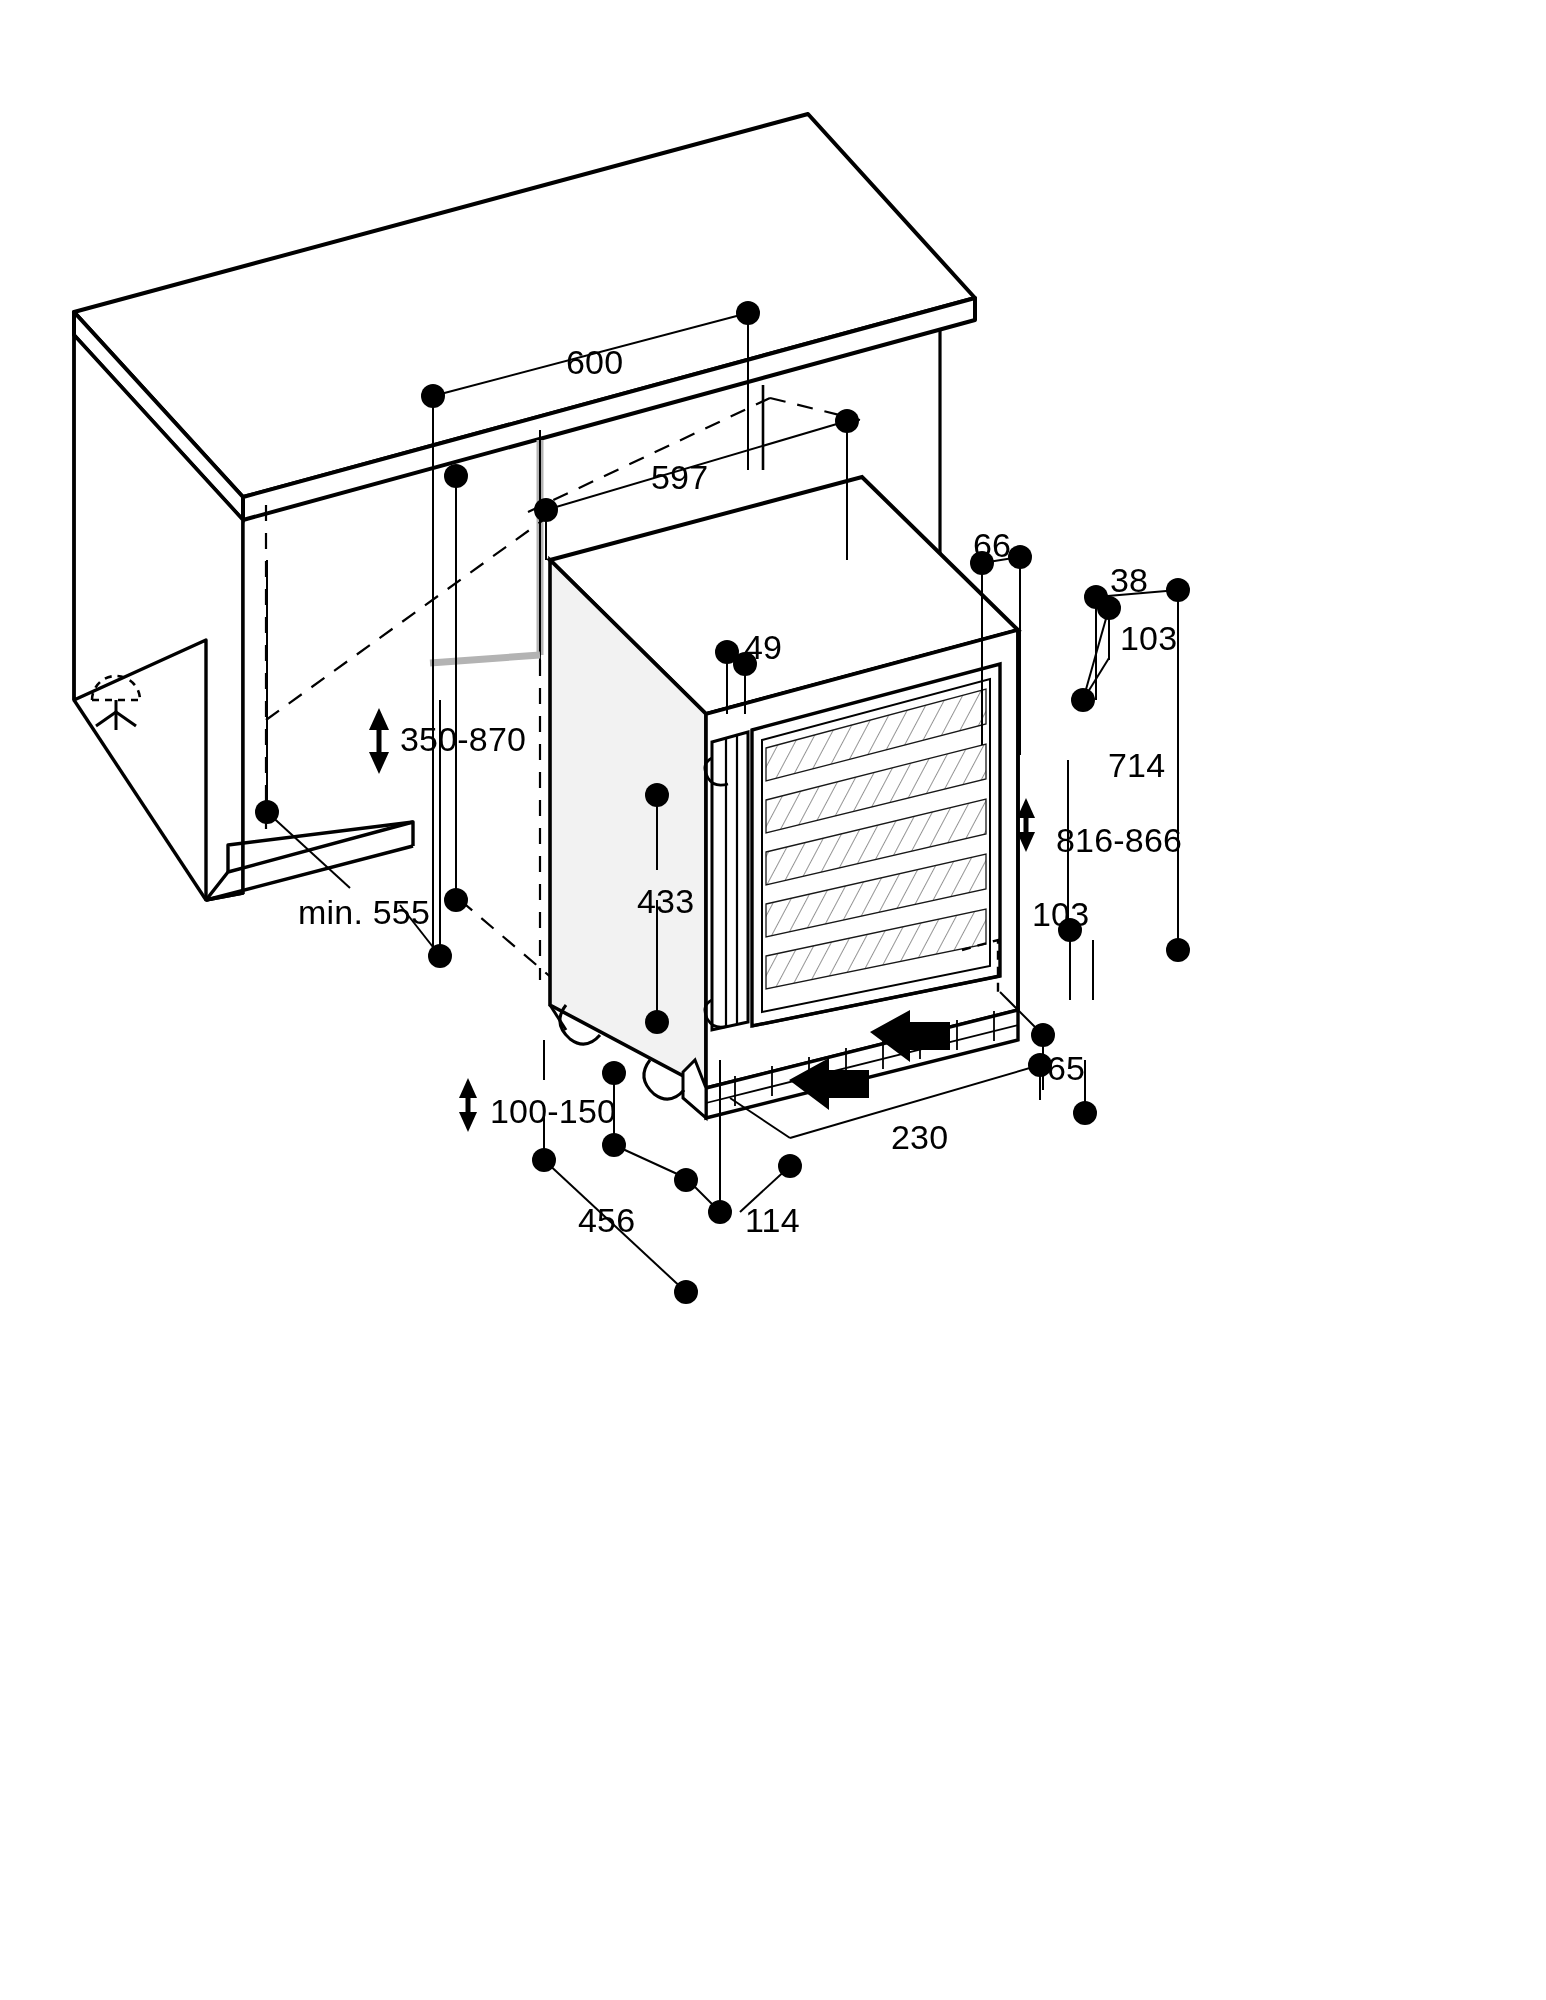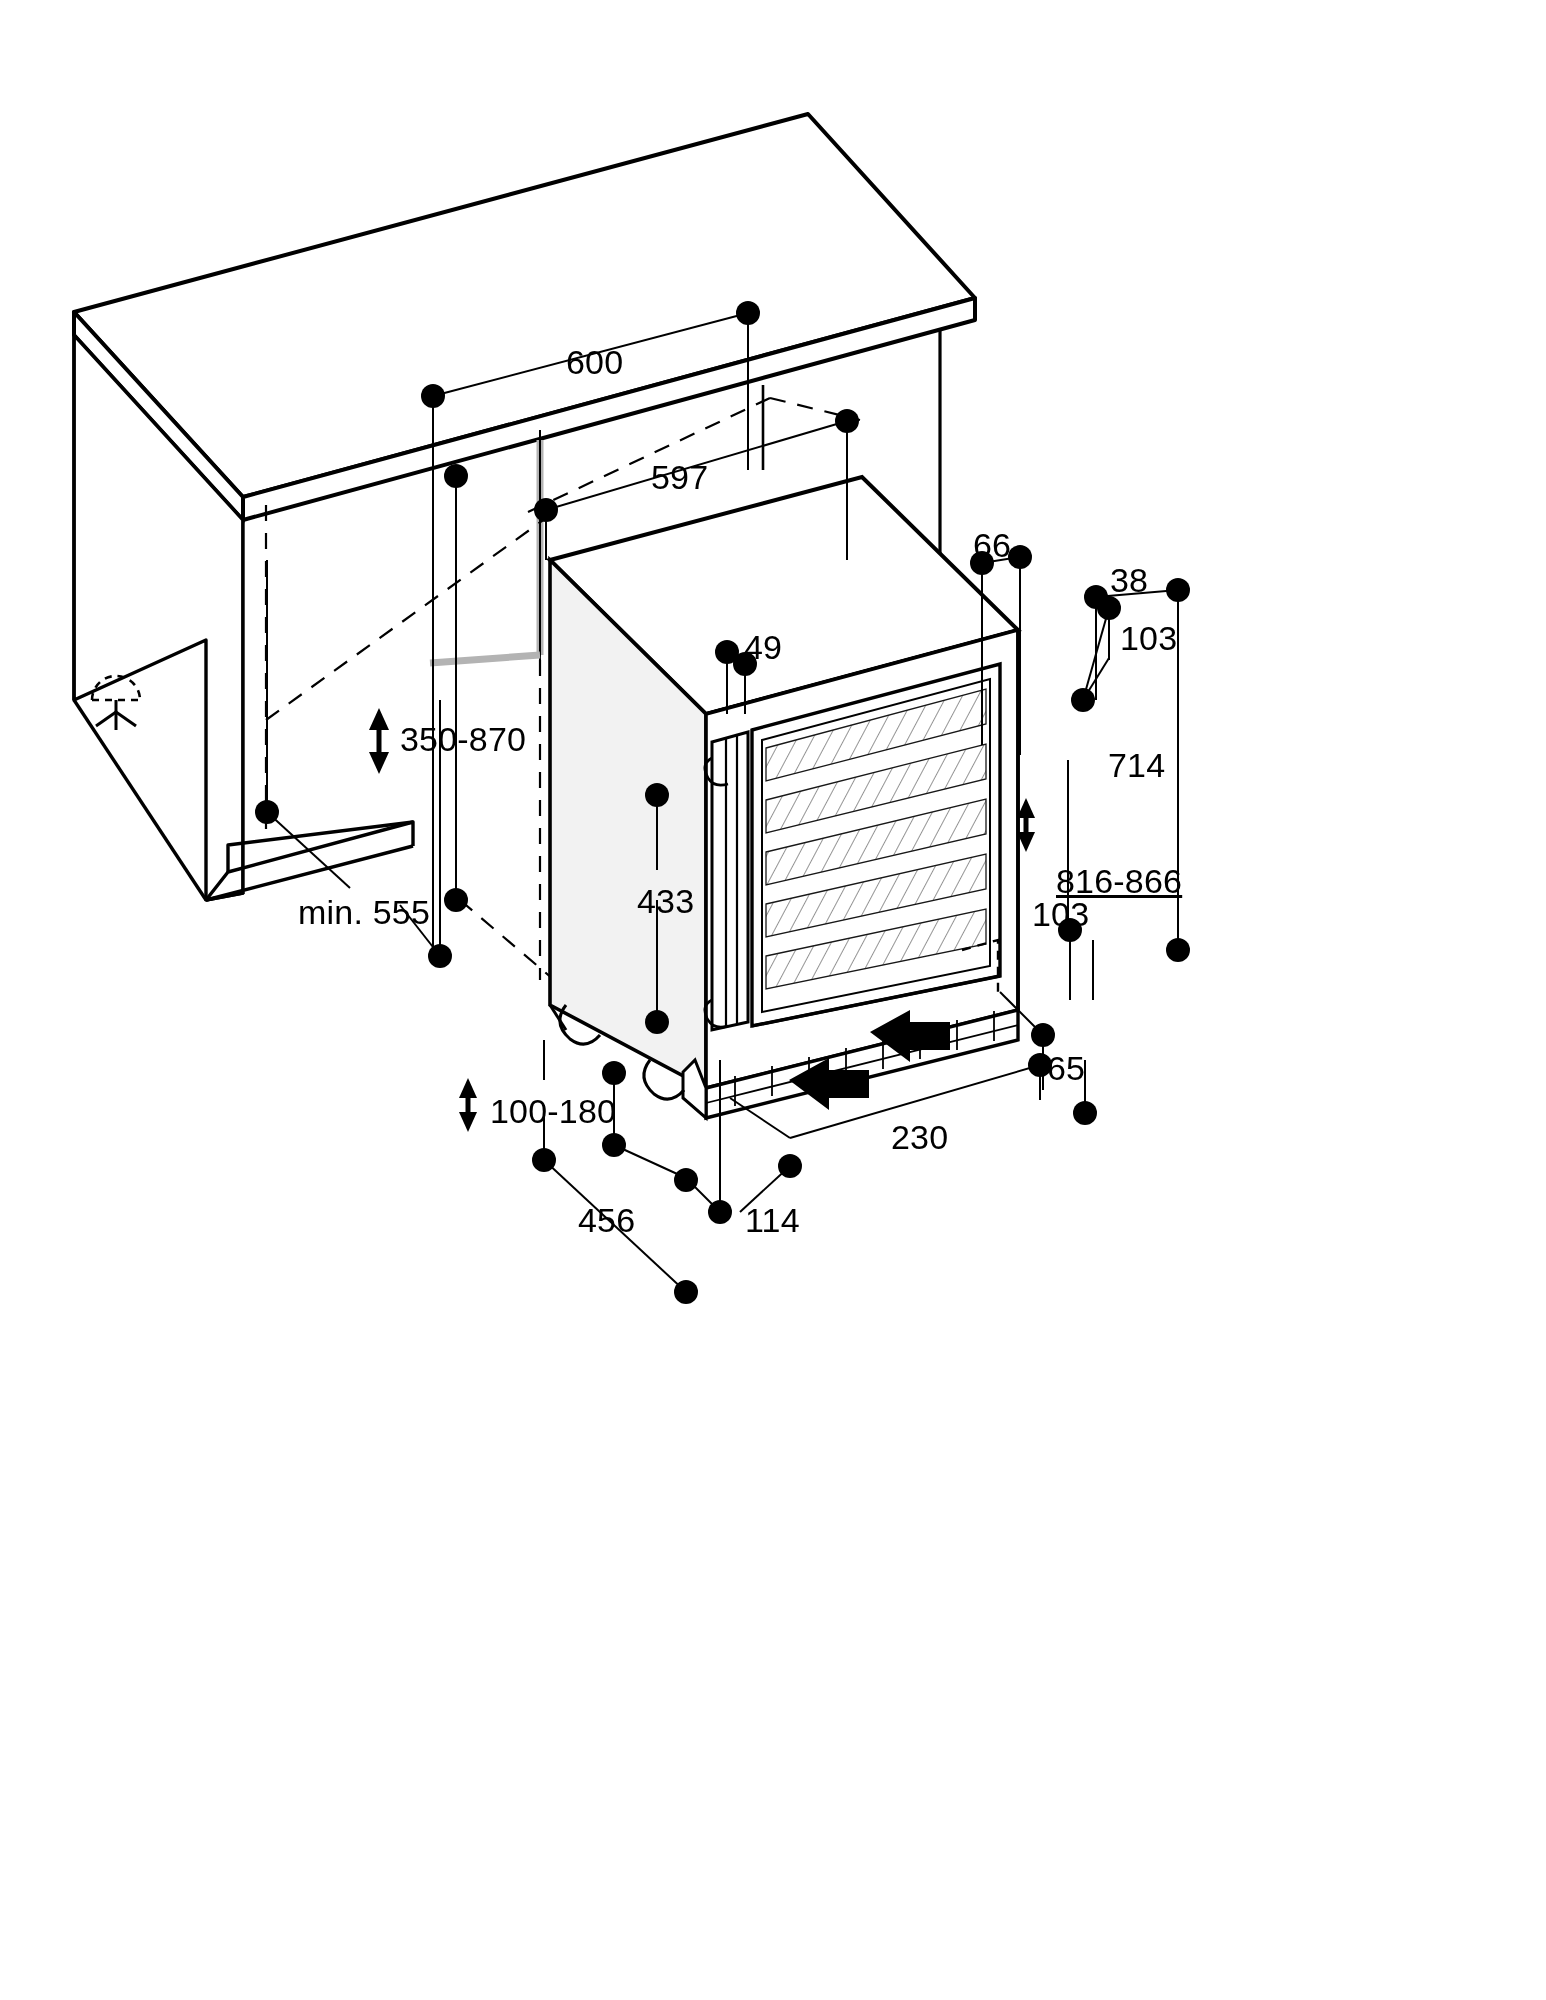--- a/index.html
+++ b/index.html
@@ -252,22 +252,22 @@
 
 <div class="dimlabel big" style="left:566px; top:343px;">600</div>
 <div class="dimlabel big" style="left:651px; top:458px;">597</div>
 <div class="dimlabel big" style="left:400px; top:720px;">350-870</div>
 <div class="dimlabel big" style="left:298px; top:893px;">min. 555</div>
 <div class="dimlabel big" style="left:973px; top:526px;">66</div>
 <div class="dimlabel big" style="left:1110px; top:561px;">38</div>
 <div class="dimlabel big" style="left:1120px; top:619px;">103</div>
 <div class="dimlabel big" style="left:744px; top:628px;text-align:center;">49</div>
 <div class="dimlabel big" style="left:1108px; top:746px;">714</div>
-<div class="dimlabel big" style="left:1056px; top:862px;text-decoration:underline;">816-866</div>
+<div class="dimlabel big" style="left:1056px; top:821px;">816-866</div>
 <div class="dimlabel big" style="left:1032px; top:895px;">103</div>
 <div class="dimlabel big" style="left:637px; top:882px;">433</div>
 <div class="dimlabel big" style="left:1047px; top:1049px;">65</div>
 <div class="dimlabel big" style="left:891px; top:1118px;">230</div>
-<div class="dimlabel big" style="left:490px; top:1092px;">100-180</div>
+<div class="dimlabel big" style="left:490px; top:1092px;">100-150</div>
 <div class="dimlabel big" style="left:578px; top:1201px;text-align:right;">456</div>
 <div class="dimlabel big" style="left:745px; top:1201px;">114</div>
 
 </div>
 
 </body></html>

